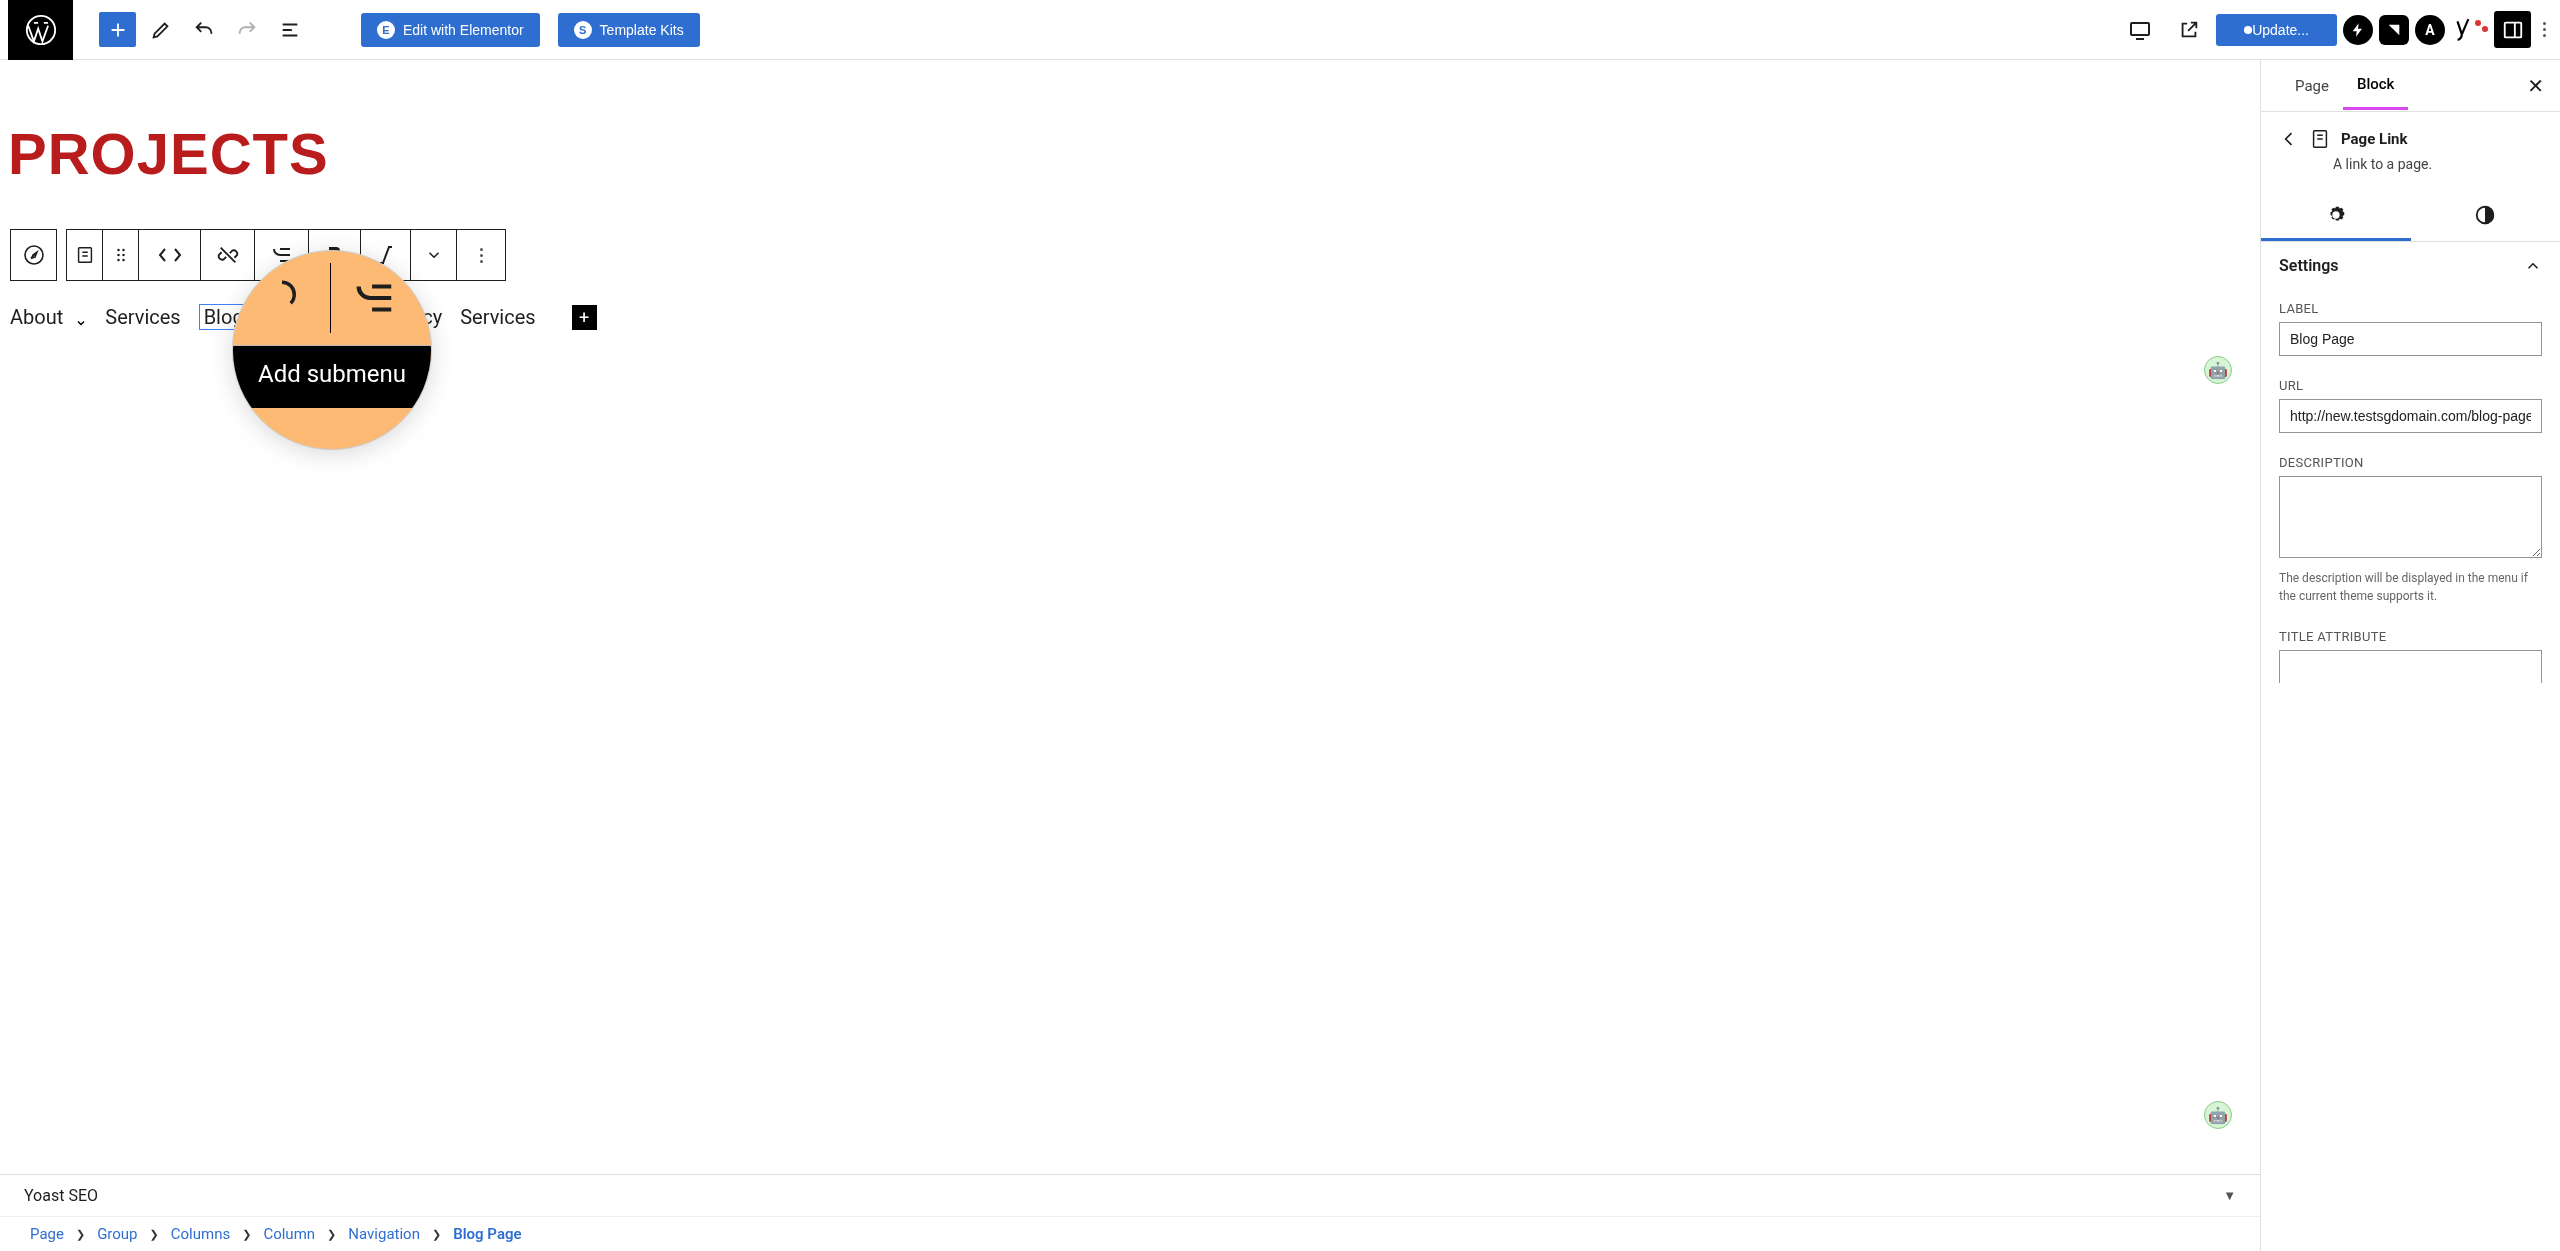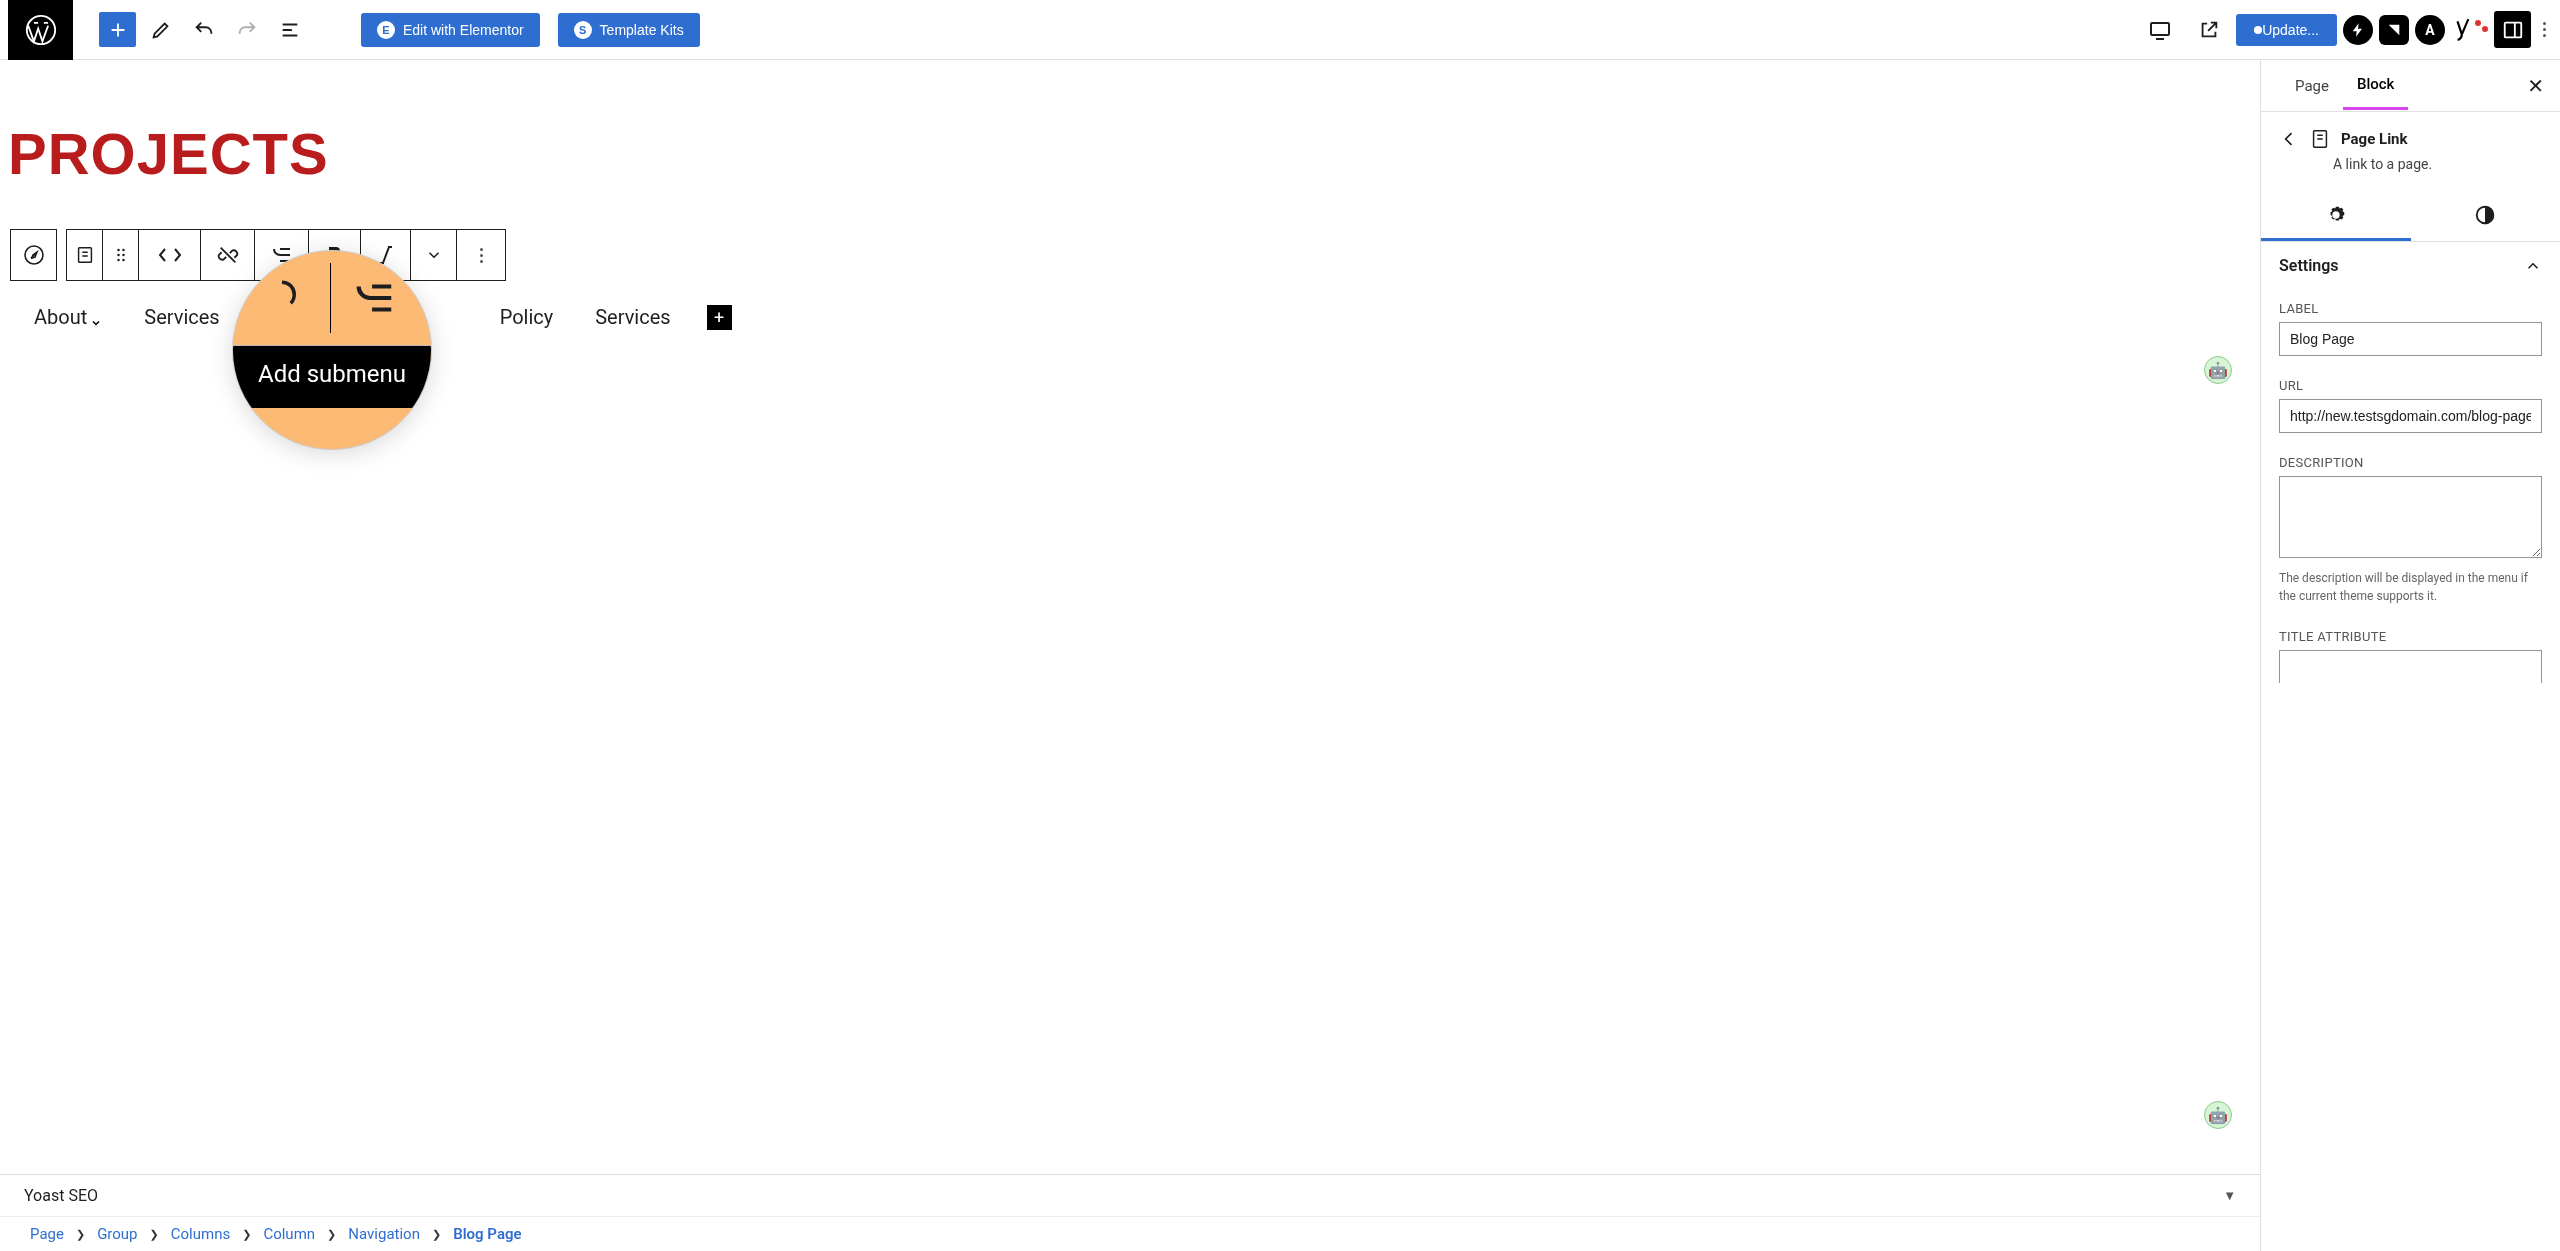--- a/index.html
+++ b/index.html
@@ -3,38 +3,38 @@
 <meta charset="utf-8">
 <style>
   * { box-sizing: border-box; margin: 0; padding: 0; }
   body { font-family: -apple-system, BlinkMacSystemFont, "Segoe UI", Roboto, sans-serif; background: #fff; color: #1e1e1e; overflow: hidden; }
   .topbar { height: 60px; display: flex; align-items: center; border-bottom: 1px solid #e0e0e0; padding: 0 8px; }
   .wp-logo { width: 65px; height: 60px; background: #000; display:flex; align-items:center; justify-content:center; }
   .btn-sq { width: 37px; height: 35px; display:flex; align-items:center; justify-content:center; border-radius:2px; margin: 0 3px; cursor:pointer; }
   .add-btn { background:#2f6ed1; color:#fff; margin-left:26px; }
   .tool-icon { color:#1e1e1e; }
   .primary-btn { background:#2f6ed1; color:#fff; border:none; padding:8px 16px; border-radius:3px; font-size:14px; font-weight:500; display:flex; align-items:center; gap:8px; cursor:pointer; margin-left:50px; }
-  .update-btn { background:#2f6ed1; color:#fff; border:none; padding:8px 18px; border-radius:3px; font-size:14px; font-weight:500; display:flex; align-items:center; gap:0; cursor:pointer; }
+  .update-btn { background:#2f6ed1; color:#fff; border:none; padding:8px 28px; border-radius:3px; font-size:14px; font-weight:500; display:flex; align-items:center; gap:0; cursor:pointer; }
   .spacer { flex:1; }
   .right-tools { display:flex; align-items:center; gap:6px; }
   .circ-icon { width:30px; height:30px; border-radius:50%; background:#000; display:flex;align-items:center;justify-content:center;color:#fff;font-size:14px;font-weight:bold; }
   .panel-toggle { width:37px; height:37px; background:#000; display:flex;align-items:center;justify-content:center; border-radius:3px; }
   .ellipsis-v { display:flex; flex-direction:column; gap:3px; padding:0 6px;}
   .ellipsis-v span{width:3px;height:3px;background:#555;border-radius:50%;}
   .main { display:flex; height:calc(100vh - 60px); position:relative; }
   .canvas { flex:1; padding: 60px 10px 0 10px; position:relative; overflow:hidden; }
   .page-title { font-size:58px; font-weight:800; letter-spacing:1px; color:#b91c1c; font-family: Arial, sans-serif; margin-left:-2px;}
   .block-toolbar { display:flex; margin-top:42px; }
   .tb-group { display:flex; border:1px solid #1e1e1e; }
   .tb-group.first { margin-right:9px; }
   .tb-btn { width:45px; height:50px; display:flex; align-items:center; justify-content:center; border-right:1px solid #1e1e1e; font-size:20px; }
   .tb-btn:last-child { border-right:none; }
   .tb-btn.narrow { width:36px; }
   .nav-menu { display:flex; align-items:center; gap:18px; margin-top:22px; font-size:20px; }
-  .nav-item { display:flex; align-items:flex-end; gap:3px; padding:2px 0;margin-left:24px; }
+  .nav-item { display:flex; align-items:flex-end; gap:12px; padding:2px 0; }
   .nav-item.selected { border:1.5px solid #3b82f6; padding:0 4px; }
   .add-block { width:25px;height:25px;background:#000;color:#fff;display:flex;align-items:center;justify-content:center;font-size:18px;margin-left:18px;}
   .magnify { position:absolute; left:232px; top:190px; width:200px; height:200px; border-radius:50%; border:1px solid #ccc; box-shadow:0 4px 24px rgba(0,0,0,.15); background:#fdba74; overflow:hidden; display:flex; flex-direction:column; align-items:center; z-index:50;}
   .magnify-top { height:95px; width:100%; display:flex; align-items:center; justify-content:center; gap:20px; border-bottom:1px solid #bbb; font-size:40px;}
   .magnify-tooltip { background:#000; color:#fff; font-size:24px; padding:14px 14px 20px 14px; width:100%; text-align:center; }
   .chatbot { position:absolute; right:28px; width:28px; height:28px; border-radius:50%; background:#d5f5d5; border:1px solid #8cc98c; display:flex;align-items:center;justify-content:center;}
   .chatbot.top { top:296px; }
   .chatbot.bot { bottom:122px; }
   .yoast-bar { position:absolute; bottom:35px; left:0; right:0; height:42px; border-top:1px solid #ddd; display:flex;align-items:center;padding:0 24px; font-size:16px;}
   .yoast-bar .tri{ margin-left:auto; font-size:13px; color:#555;}

